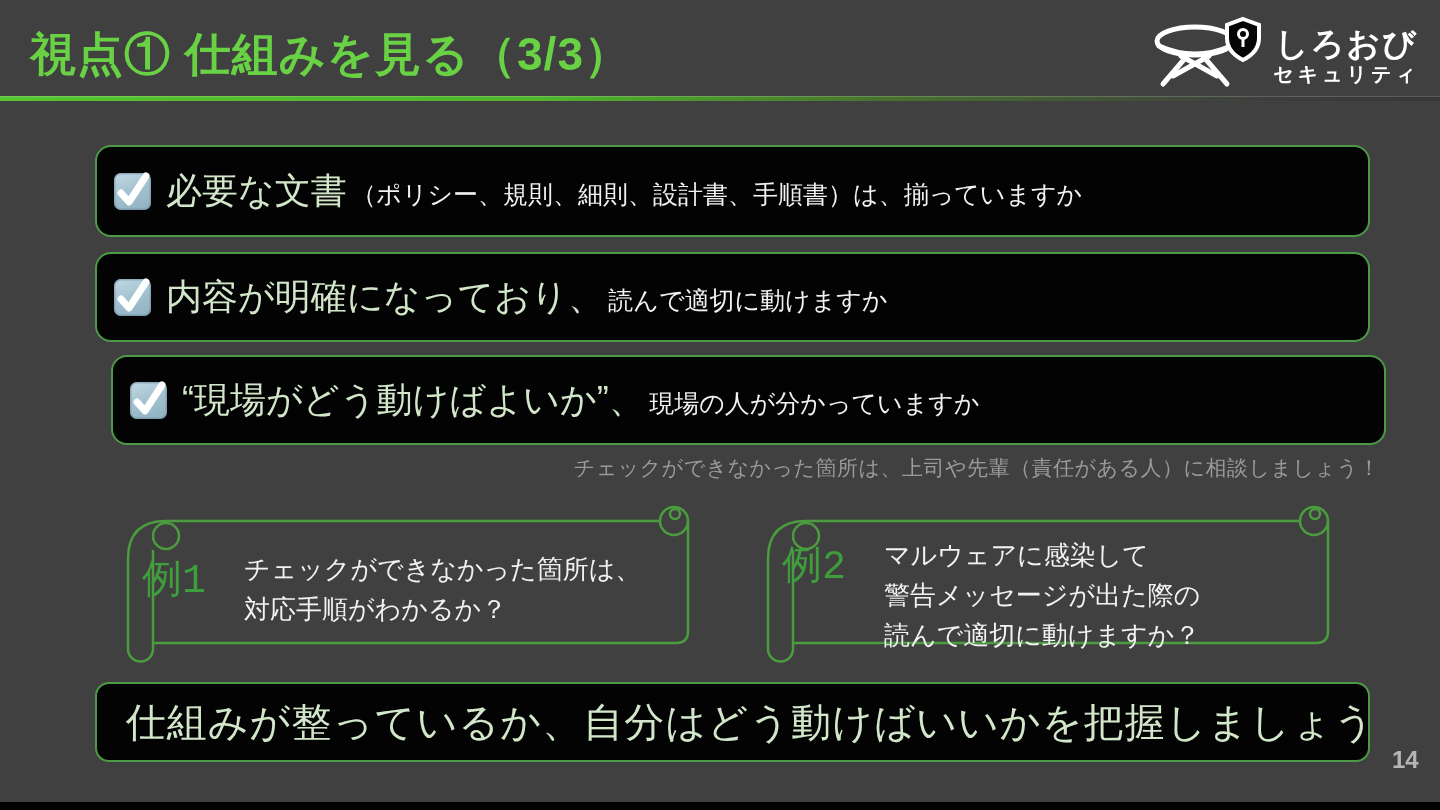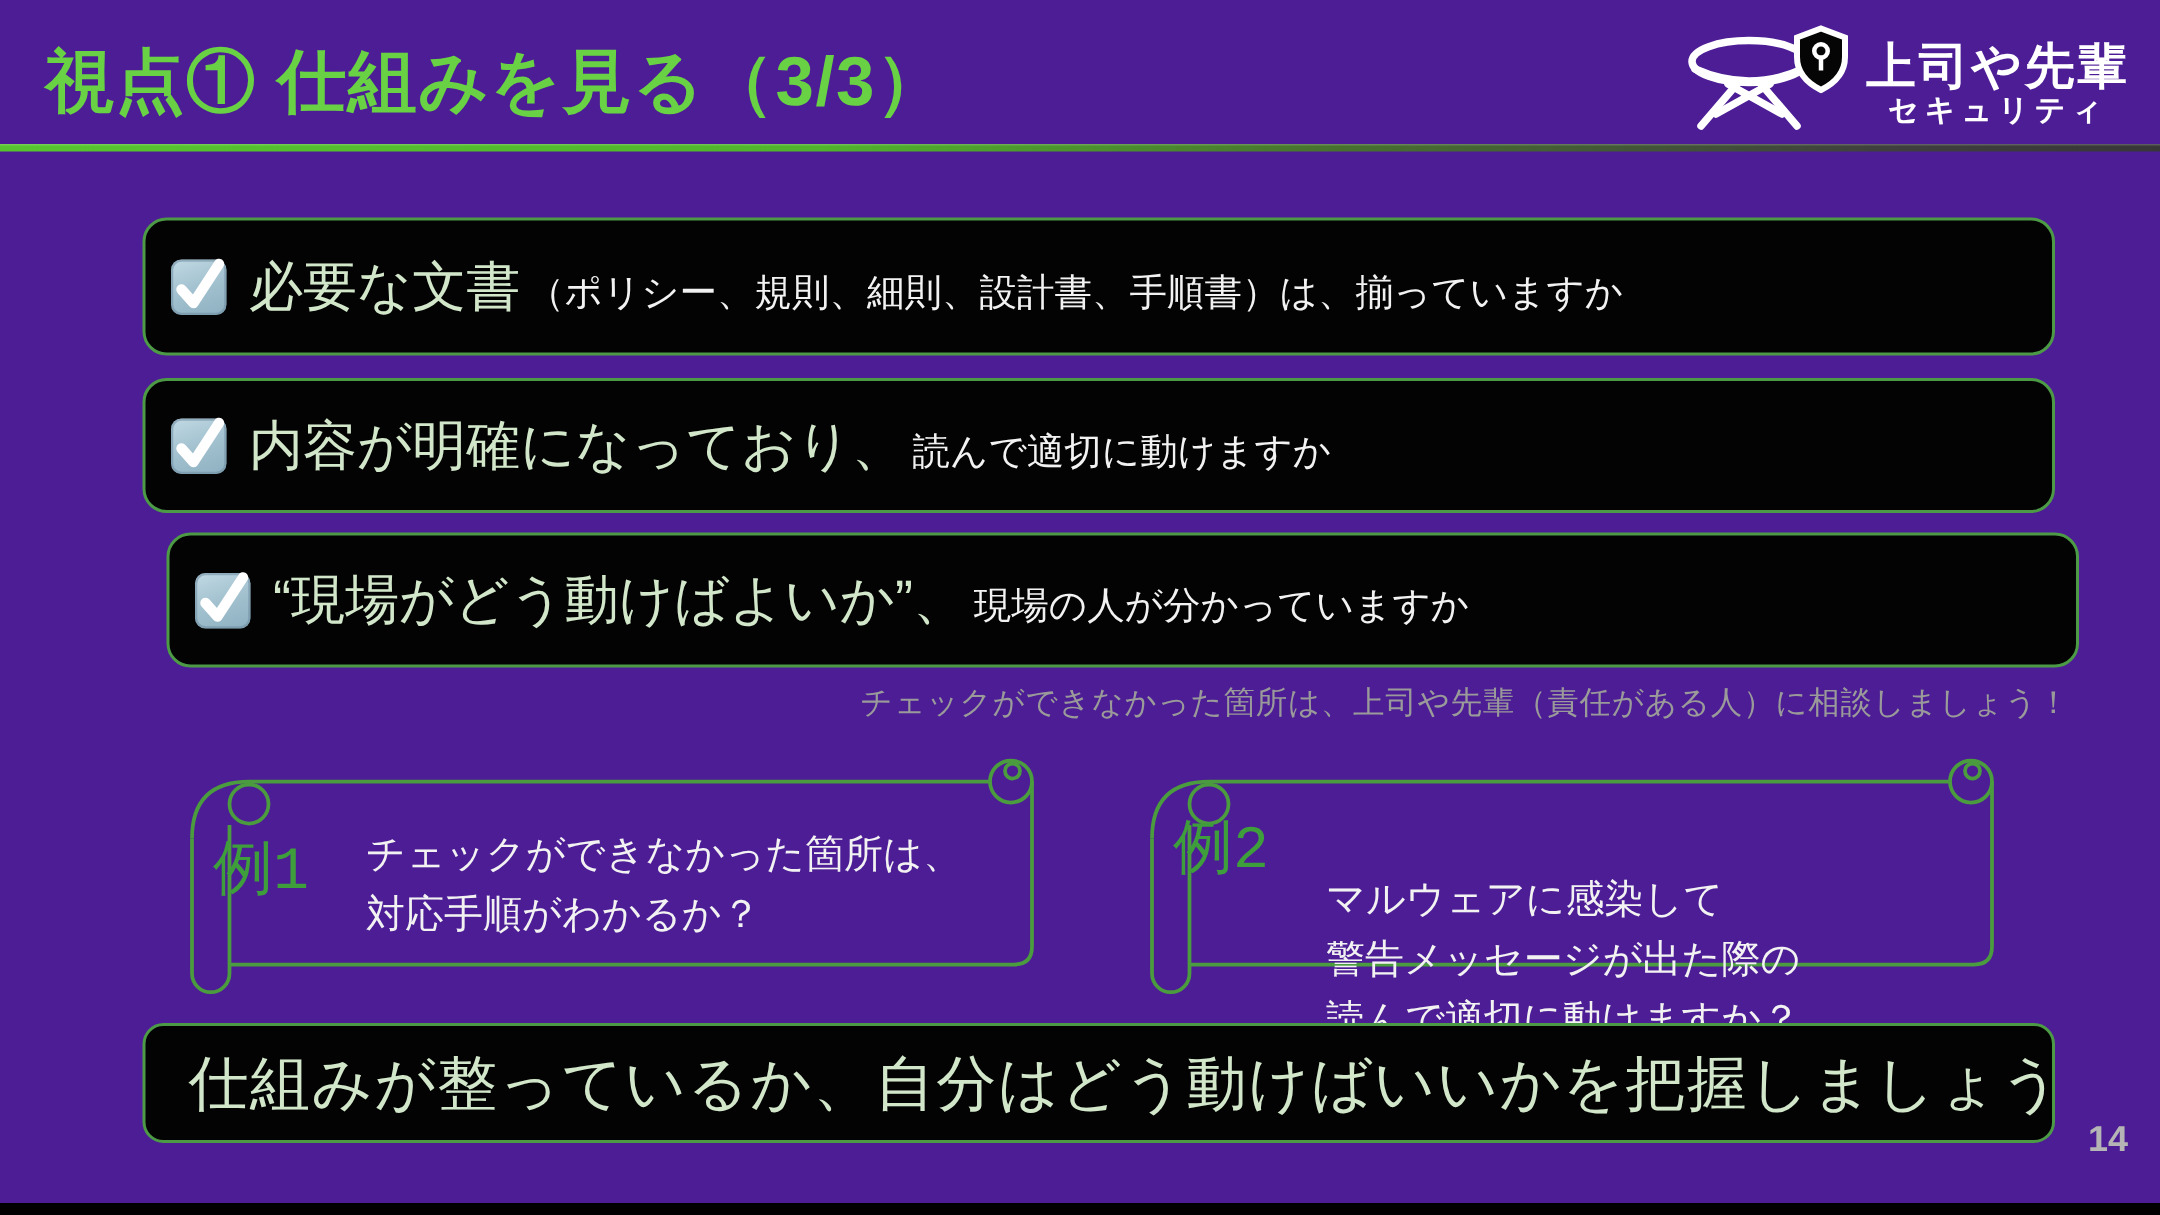--- a/index.html
+++ b/index.html
@@ -1,18 +1,18 @@
 <!DOCTYPE html>
 <html><head>
 <meta charset="utf-8">
 <style>
   html,body{margin:0;padding:0;background:#000;}
   *{box-sizing:border-box;}
   body{font-family:"Liberation Sans", sans-serif;}
-  .stage{position:relative;width:1440px;height:802px;background:#4c1d95;overflow:hidden;}
+  .stage{position:relative;width:1440px;height:802px;background:#404040;overflow:hidden;}
 
   
   .title{position:absolute;left:30px;top:24px;font-size:46px;font-weight:600;color:#68d244;letter-spacing:1px;margin:0;}
   .underline{position:absolute;left:0;top:96px;width:1440px;height:5px;
     background:linear-gradient(90deg,#57c52f 0%,#50b42c 38%,#47702f 62%,#3e3e3e 88%,#373737 100%);
     border-top:1px solid rgba(255,255,255,.18);}
 
   
   .logo{position:absolute;right:20px;top:16px;display:flex;align-items:center;gap:8px;}
   .logo-text{display:flex;flex-direction:column;align-items:center;line-height:1.05;}
@@ -39,21 +39,21 @@
   
   .scroll{position:absolute;top:503px;width:590px;height:167px;}
   .scroll.s1{left:122px;}
   .scroll.s2{left:762px;}
   .scroll svg.outline{position:absolute;left:0;top:0;}
   .ex-label{position:absolute;left:20px;color:#3f9e3c;font-size:40px;font-family:Liberation Mono, monospace;}
   .s1 .ex-label{top:48px;}
   .s2 .ex-label{top:34px;}
   .ex-lines{position:absolute;left:122px;color:#f2f2f2;font-size:26px;line-height:40px;}
   .s1 .ex-lines{top:46px;}
-  .s2 .ex-lines{top:32px;margin-top:44px;}
+  .s2 .ex-lines{top:32px;}
 
   
   .summary{position:absolute;left:95px;top:682px;width:1275px;height:80px;border:2.5px solid #4c9a46;border-radius:14px;
     display:flex;align-items:center;justify-content:center;background:#030303;padding-left:36px;}
   .summary-text{color:#d2e7ca;font-size:40px;letter-spacing:1px;white-space:nowrap;}
 
   .page-num{position:absolute;left:1392px;top:746px;color:#b5b5b5;font-size:24px;font-weight:bold;}
 </style>
 </head>
 <body>
@@ -71,21 +71,21 @@
         <path d="M40,40 L16,68 M56,40 L80,68"></path>
         <path d="M26,60 L62,40 M34,40 L70,60"></path>
       </g>
       <g>
         <path d="M96,3 l16,6 v13 c0,11 -8,18 -16,22 c-8,-4 -16,-11 -16,-22 v-13 z" fill="#050505" stroke="#ffffff" stroke-width="4"></path>
         <circle cx="96" cy="18" r="4.5" fill="none" stroke="#ffffff" stroke-width="3"></circle>
         <line x1="96" y1="21" x2="96" y2="31" stroke="#ffffff" stroke-width="3"></line>
       </g>
     </svg>
     <div class="logo-text">
-      <div class="logo-name">上司や先輩</div>
+      <div class="logo-name">しろおび</div>
       <div class="logo-sub">セキュリティ</div>
     </div>
   </div>
 
   <div class="chk-box b1">
     <div class="checkbox">
       <svg width="37" height="37" viewBox="0 0 37 37">
         <path d="M7,20 L15,29 L32,3" fill="none" stroke="#ffffff" stroke-width="7" stroke-linecap="round" stroke-linejoin="round"></path>
       </svg>
     </div>

